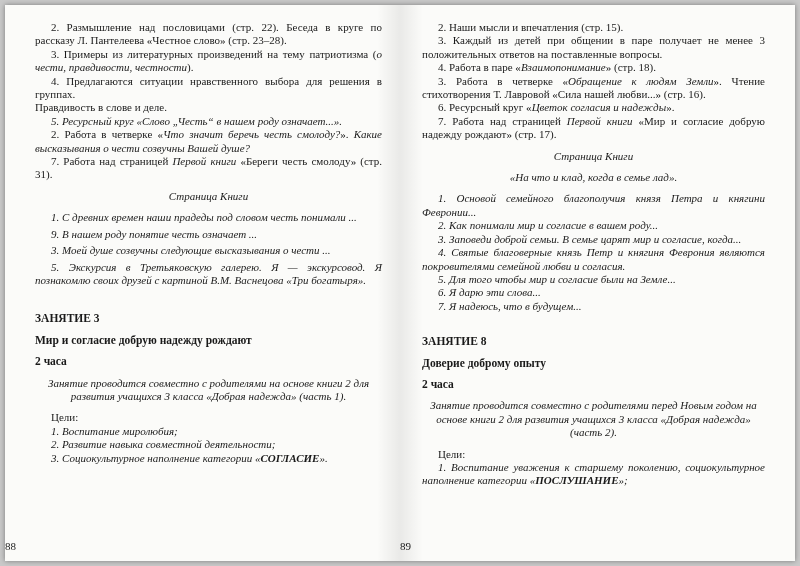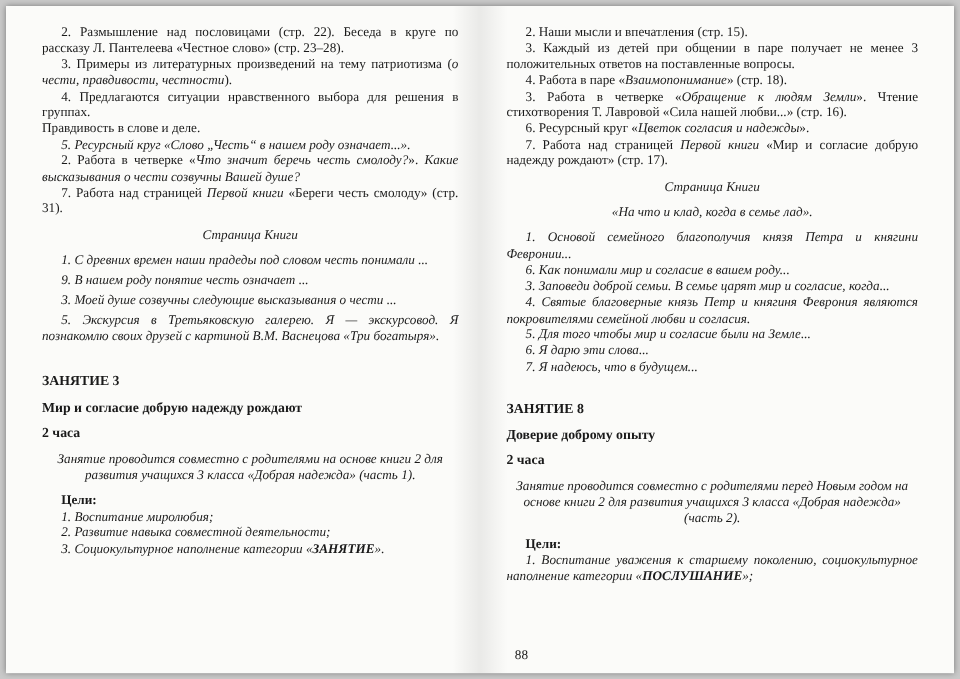--- a/index.html
+++ b/index.html
@@ -22,27 +22,27 @@
   }
   .page{position:relative;width:50%;box-sizing:border-box;font-size:11px;line-height:13.4px;}
   .page-left{padding:16px 18px 26px 30px;}
   .page-right{padding:16px 30px 26px 22px;}
   .blk{margin:0;}
   .item{text-align:justify;text-indent:16px;}
   .plain{text-align:justify;}
   .sp{margin-bottom:3px;}
   .heading{text-align:left;font-weight:bold;font-size:11.5px;}
   .centeri{text-align:center;font-style:italic;}
-  .label{font-weight:bold;text-indent:16px;}
+  .label{font-weight:normal;text-indent:16px;}
   .epigraph{text-align:center;font-weight:normal;font-style:italic;}
   .gap{height:8px;}
   .biggap{height:22px;}
   .it{font-style:italic;}
   .bd{font-weight:bold;}
-  .pagenum{position:absolute;bottom:8px;left:0;width:100%;text-align:right;font-size:11px;padding-left:40px;}
+  .pagenum{position:absolute;bottom:8px;left:0;width:100%;text-align:left;font-size:11px;}
 </style>
 </head>
 <body>
 
 <div class="spread">
   <div class="page page-left">
     <div class="content">
         <div class="blk item"><span>2. Размышление над пословицами (стр. 22). Беседа в круге по рассказу Л. Пантелеева «Честное слово» (стр. 23–28).</span></div>
         <div class="blk item"><span>3. Примеры из литературных произведений на тему патриотизма (</span><span class="it">о чести, правдивости, честности</span><span>).</span></div>
         <div class="blk item"><span>4. Предлагаются ситуации нравственного выбора для решения в группах.</span></div>
@@ -62,39 +62,39 @@
         <div class="blk gap"></div>
         <div class="blk heading"><span>Мир и согласие добрую надежду рождают</span></div>
         <div class="blk gap"></div>
         <div class="blk heading"><span>2 часа</span></div>
         <div class="blk gap"></div>
         <div class="blk centeri"><span class="it">Занятие проводится совместно с родителями на основе книги 2 для развития учащихся 3 класса «Добрая надежда» (часть 1).</span></div>
         <div class="blk gap"></div>
         <div class="blk label"><span>Цели:</span></div>
         <div class="blk item"><span class="it">1. Воспитание миролюбия;</span></div>
         <div class="blk item"><span class="it">2. Развитие навыка совместной деятельности;</span></div>
-        <div class="blk item"><span class="it">3. Социокультурное наполнение категории «</span><span class="it bd">ЗАНЯТИЕ</span><span class="it">».</span></div>
+        <div class="blk item"><span class="it">3. Социокультурное наполнение категории «</span><span class="it bd">СОГЛАСИЕ</span><span class="it">».</span></div>
       </div>
     <div class="pagenum">88</div>
   </div>
   <div class="page page-right">
     <div class="content">
         <div class="blk item"><span>2. Наши мысли и впечатления (стр. 15).</span></div>
         <div class="blk item"><span>3. Каждый из детей при общении в паре получает не менее 3 положительных ответов на поставленные вопросы.</span></div>
         <div class="blk item"><span>4. Работа в паре «</span><span class="it">Взаимопонимание</span><span>» (стр. 18).</span></div>
         <div class="blk item"><span>3. Работа в четверке «</span><span class="it">Обращение к людям Земли</span><span>». Чтение стихотворения Т. Лавровой «Сила нашей любви...» (стр. 16).</span></div>
         <div class="blk item"><span>6. Ресурсный круг «</span><span class="it">Цветок согласия и надежды</span><span>».</span></div>
         <div class="blk item"><span>7. Работа над страницей </span><span class="it">Первой книги</span><span> «Мир и согласие добрую надежду рождают» (стр. 17).</span></div>
         <div class="blk gap"></div>
         <div class="blk centeri"><span class="it">Страница Книги</span></div>
         <div class="blk gap"></div>
         <div class="blk epigraph"><span>«На что и клад, когда в семье лад».</span></div>
         <div class="blk gap"></div>
         <div class="blk item"><span class="it">1. Основой семейного благополучия князя Петра и княгини Февронии...</span></div>
-        <div class="blk item"><span class="it">6. Как понимали мир и согласие в вашем роду...</span></div>
+        <div class="blk item"><span class="it">2. Как понимали мир и согласие в вашем роду...</span></div>
         <div class="blk item"><span class="it">3. Заповеди доброй семьи. В семье царят мир и согласие, когда...</span></div>
         <div class="blk item"><span class="it">4. Святые благоверные князь Петр и княгиня Феврония являются покровителями семейной любви и согласия.</span></div>
         <div class="blk item"><span class="it">5. Для того чтобы мир и согласие были на Земле...</span></div>
         <div class="blk item"><span class="it">6. Я дарю эти слова...</span></div>
         <div class="blk item"><span class="it">7. Я надеюсь, что в будущем...</span></div>
         <div class="blk biggap"></div>
         <div class="blk heading"><span>ЗАНЯТИЕ 8</span></div>
         <div class="blk gap"></div>
         <div class="blk heading"><span>Доверие доброму опыту</span></div>
         <div class="blk gap"></div>

